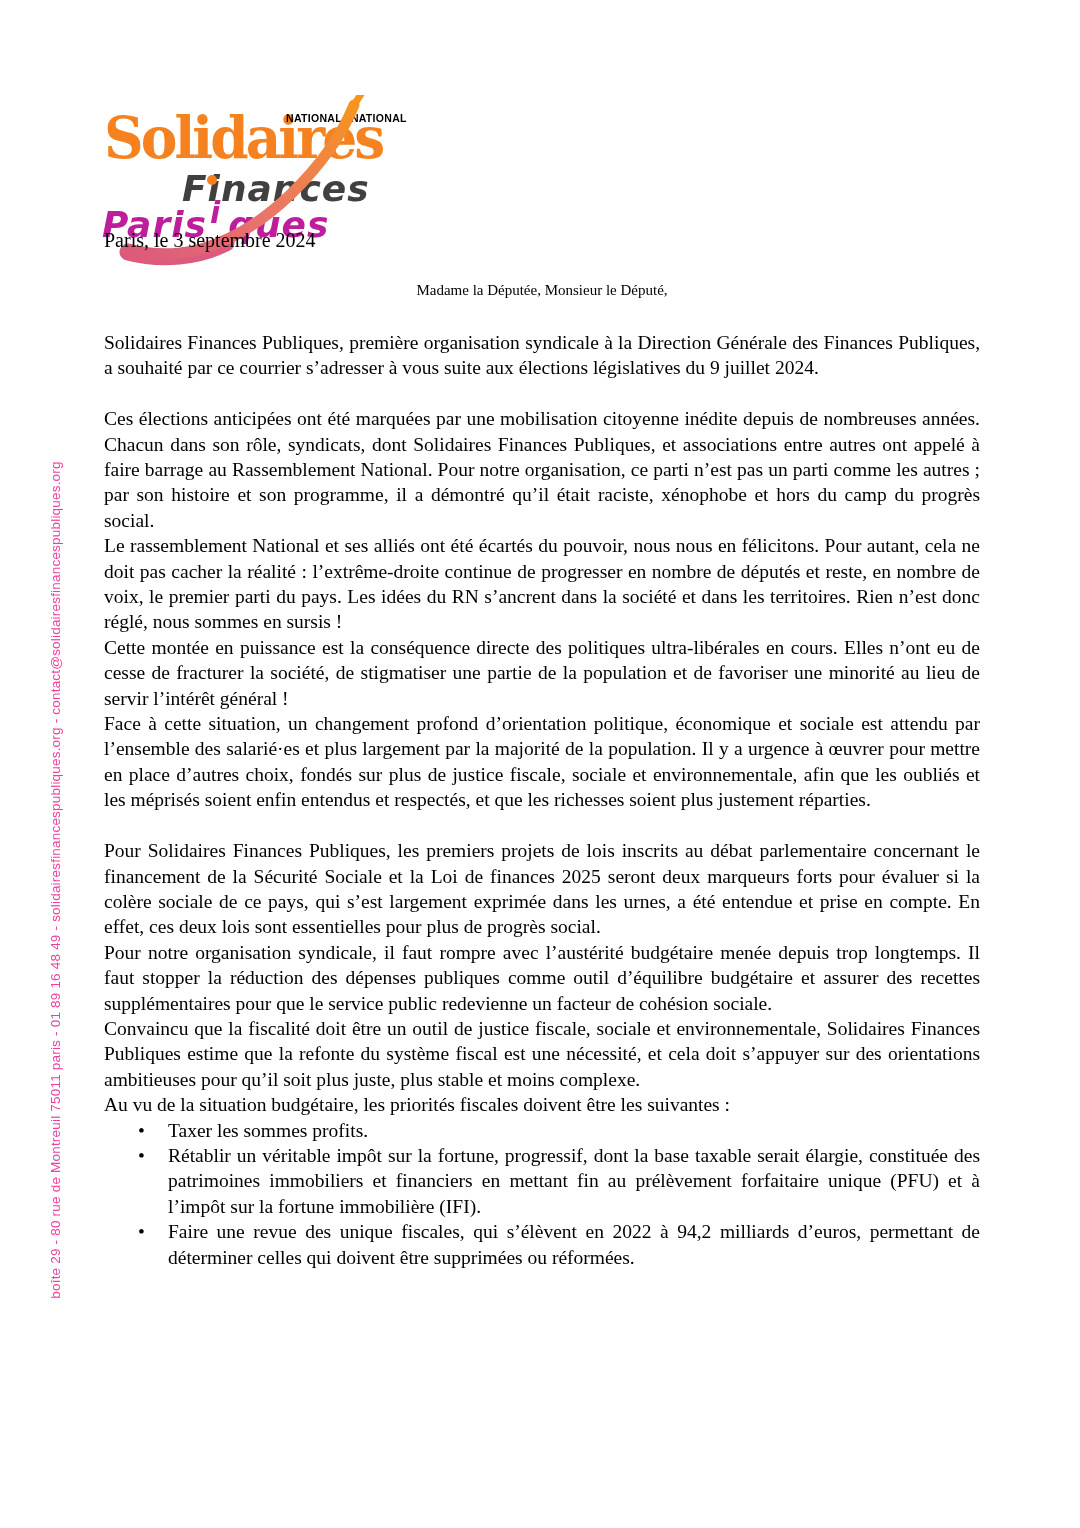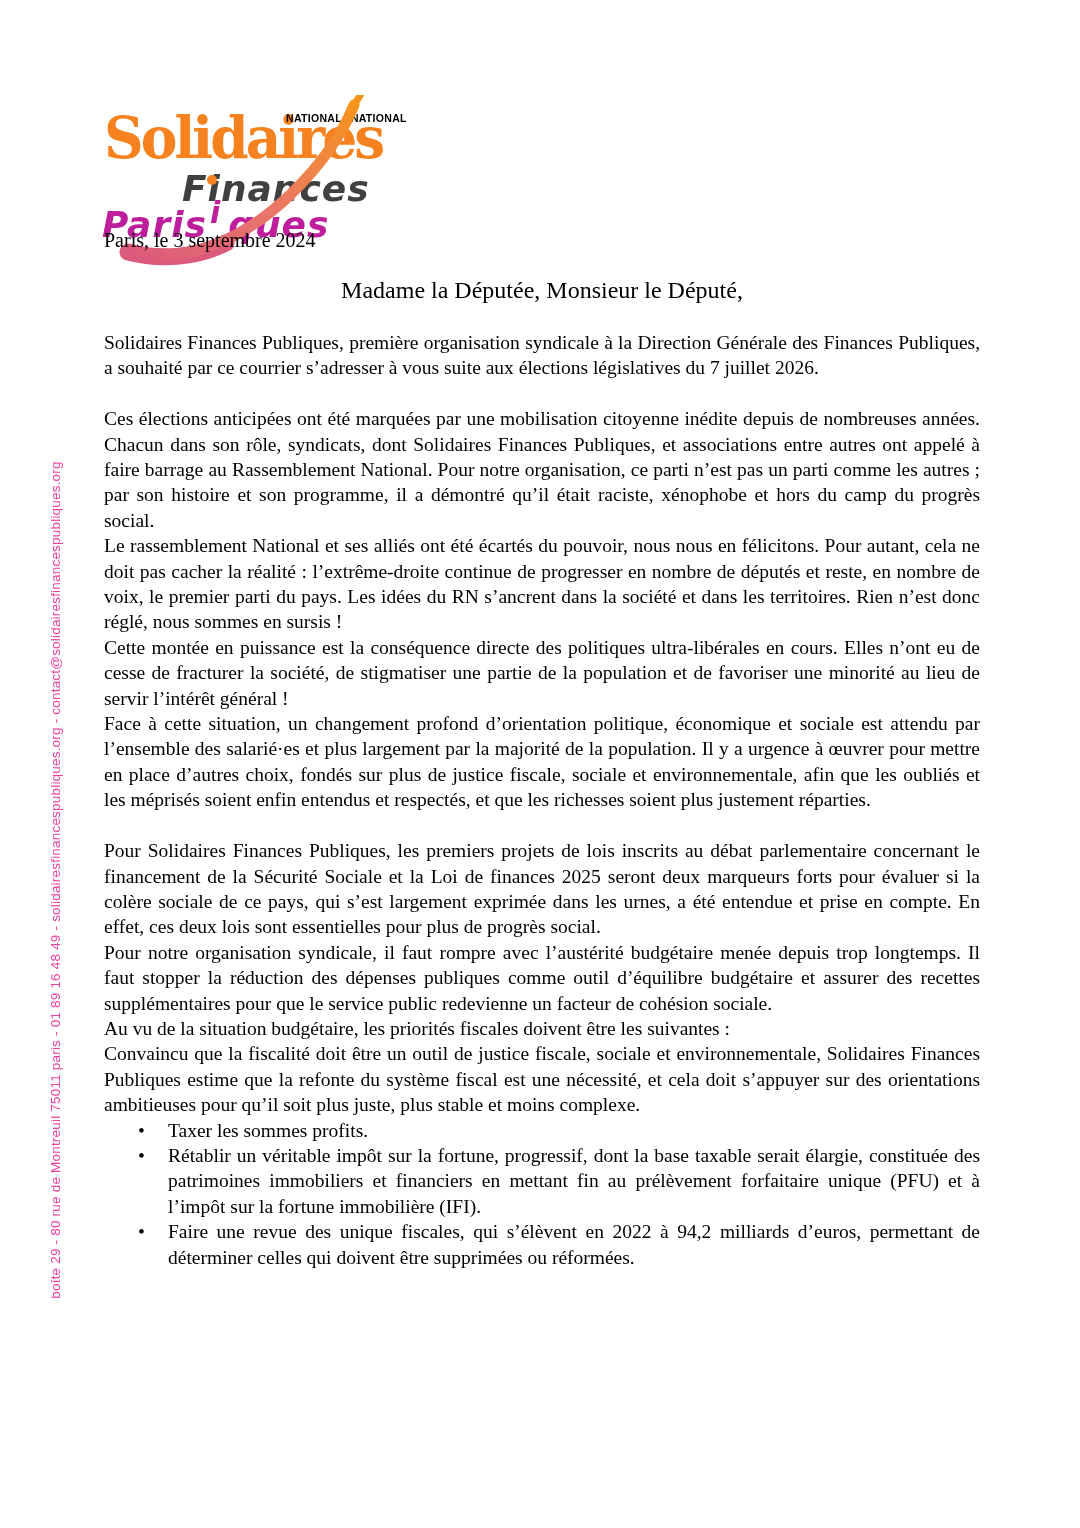--- a/index.html
+++ b/index.html
@@ -65,21 +65,21 @@
   }
   .logo-swoosh{position:absolute;left:0;top:0;pointer-events:none;}
 
   
   .date-line{
     position:absolute;left:104px;top:228px;width:876px;
     font-size:20px;line-height:25px;
   }
   .salutation{
     position:absolute;left:104px;top:278px;width:876px;
-    text-align:center;font-size:24px;line-height:25px;
+    text-align:center;font-size:15px;line-height:25px;
   }
 
   
   .letter-body{
     position:absolute;left:104px;top:330px;width:876px;
     font-size:19.5px;line-height:25.4px;
     text-align:justify;
   }
   .letter-body p.para{margin:0;}
   .letter-body .gap{height:25.4px;}
@@ -115,29 +115,29 @@
       <path d="M28,157 C62,166 98,162 126,148" fill="none" stroke="#DC5A7B" stroke-width="17" stroke-linecap="round"></path>
       <path d="M28,157 C90,170 146,142 190,100 C222,69 242,40 254,10" fill="none" stroke="url(#swooshGrad)" stroke-width="11" stroke-linecap="round"></path>
       <path d="M254,10 L263,-4" fill="none" stroke="#F7941D" stroke-width="7" stroke-linecap="round"></path>
     </svg>
   </div>
 
   <div class="date-line">Paris, le 3 septembre 2024</div>
   <div class="salutation">Madame la Députée, Monsieur le Député,</div>
 
   <div class="letter-body">
-      <p class="para"><span class="bold">Solidaires Finances Publiques</span><span>, première organisation syndicale à la Direction Générale des Finances Publiques, a souhaité par ce courrier s’adresser à vous suite aux élections législatives du 7 juillet 2026.</span></p>
+      <p class="para"><span class="bold">Solidaires Finances Publiques</span><span>, première organisation syndicale à la Direction Générale des Finances Publiques, a souhaité par ce courrier s’adresser à vous suite aux élections législatives du 9 juillet 2024.</span></p>
       <div class="gap"></div>
       <p class="para"><span>Ces élections anticipées ont été marquées par une mobilisation citoyenne inédite depuis de nombreuses années. Chacun dans son rôle, syndicats, dont Solidaires Finances Publiques, et associations entre autres ont appelé à faire barrage au Rassemblement National. Pour notre organisation, ce parti n’est pas un parti comme les autres ; par son histoire et son programme, il a démontré qu’il était raciste, xénophobe et hors du camp du progrès social.</span></p>
       <p class="para"><span>Le rassemblement National et ses alliés ont été écartés du pouvoir, nous nous en félicitons. Pour autant, cela ne doit pas cacher la réalité : l’extrême-droite continue de progresser en nombre de députés et reste, en nombre de voix, le premier parti du pays. Les idées du RN s’ancrent dans la société et dans les territoires. Rien n’est donc réglé, nous sommes en sursis !</span></p>
       <p class="para"><span>Cette montée en puissance est la conséquence directe des politiques ultra-libérales en cours. Elles n’ont eu de cesse de fracturer la société, de stigmatiser une partie de la population et de favoriser une minorité au lieu de servir l’intérêt général !</span></p>
       <p class="para"><span>Face à cette situation, un changement profond d’orientation politique, économique et sociale est attendu par l’ensemble des salarié·es et plus largement par la majorité de la population. Il y a urgence à œuvrer pour mettre en place d’autres choix, fondés sur plus de justice fiscale, sociale et environnementale, afin que les oubliés et les méprisés soient enfin entendus et respectés, et que les richesses soient plus justement réparties.</span></p>
       <div class="gap"></div>
       <p class="para"><span>Pour Solidaires Finances Publiques, les premiers projets de lois inscrits au débat parlementaire concernant le financement de la Sécurité Sociale et la Loi de finances 2025 seront deux marqueurs forts pour évaluer si la colère sociale de ce pays, qui s’est largement exprimée dans les urnes, a été entendue et prise en compte. En effet, ces deux lois sont essentielles pour plus de progrès social.</span></p>
       <p class="para"><span>Pour notre organisation syndicale, il faut </span><span class="bold">rompre avec l’austérité budgétaire</span><span> menée depuis trop longtemps. Il faut </span><span class="bold">stopper la réduction des dépenses publiques</span><span> comme outil d’équilibre budgétaire et </span><span class="bold">assurer des recettes supplémentaires pour que le service public redevienne un facteur de cohésion sociale</span><span>.</span></p>
+      <p class="para"><span>Convaincu que la fiscalité doit être un outil de justice fiscale, sociale et environnementale, Solidaires Finances Publiques estime que </span><span class="bold">la refonte du système fiscal est une nécessité,</span><span> et cela doit s’appuyer sur des orientations ambitieuses pour qu’il soit plus juste, plus stable et moins complexe.</span></p>
       <p class="para"><span>Au vu de la situation budgétaire, les priorités fiscales doivent être les suivantes :</span></p>
-      <p class="para"><span>Convaincu que la fiscalité doit être un outil de justice fiscale, sociale et environnementale, Solidaires Finances Publiques estime que </span><span class="bold">la refonte du système fiscal est une nécessité,</span><span> et cela doit s’appuyer sur des orientations ambitieuses pour qu’il soit plus juste, plus stable et moins complexe.</span></p>
       <div class="bullet-item"><span class="bullet-marker">•</span><span><span class="bold">Taxer les sommes profits</span><span>.</span></span></div>
       <div class="bullet-item"><span class="bullet-marker">•</span><span><span class="bold">Rétablir un véritable impôt sur la fortune</span><span>, progressif, dont la base taxable serait élargie, constituée des patrimoines immobiliers et financiers en mettant fin au prélèvement forfaitaire unique (PFU) et à l’impôt sur la fortune immobilière (IFI).</span></span></div>
       <div class="bullet-item"><span class="bullet-marker">•</span><span><span class="bold">Faire une revue des unique fiscales</span><span>, qui s’élèvent en 2022 à 94,2 milliards d’euros, permettant de déterminer celles qui doivent être supprimées ou réformées.</span></span></div>
     </div>
 
 </div>
 
 </body></html>

